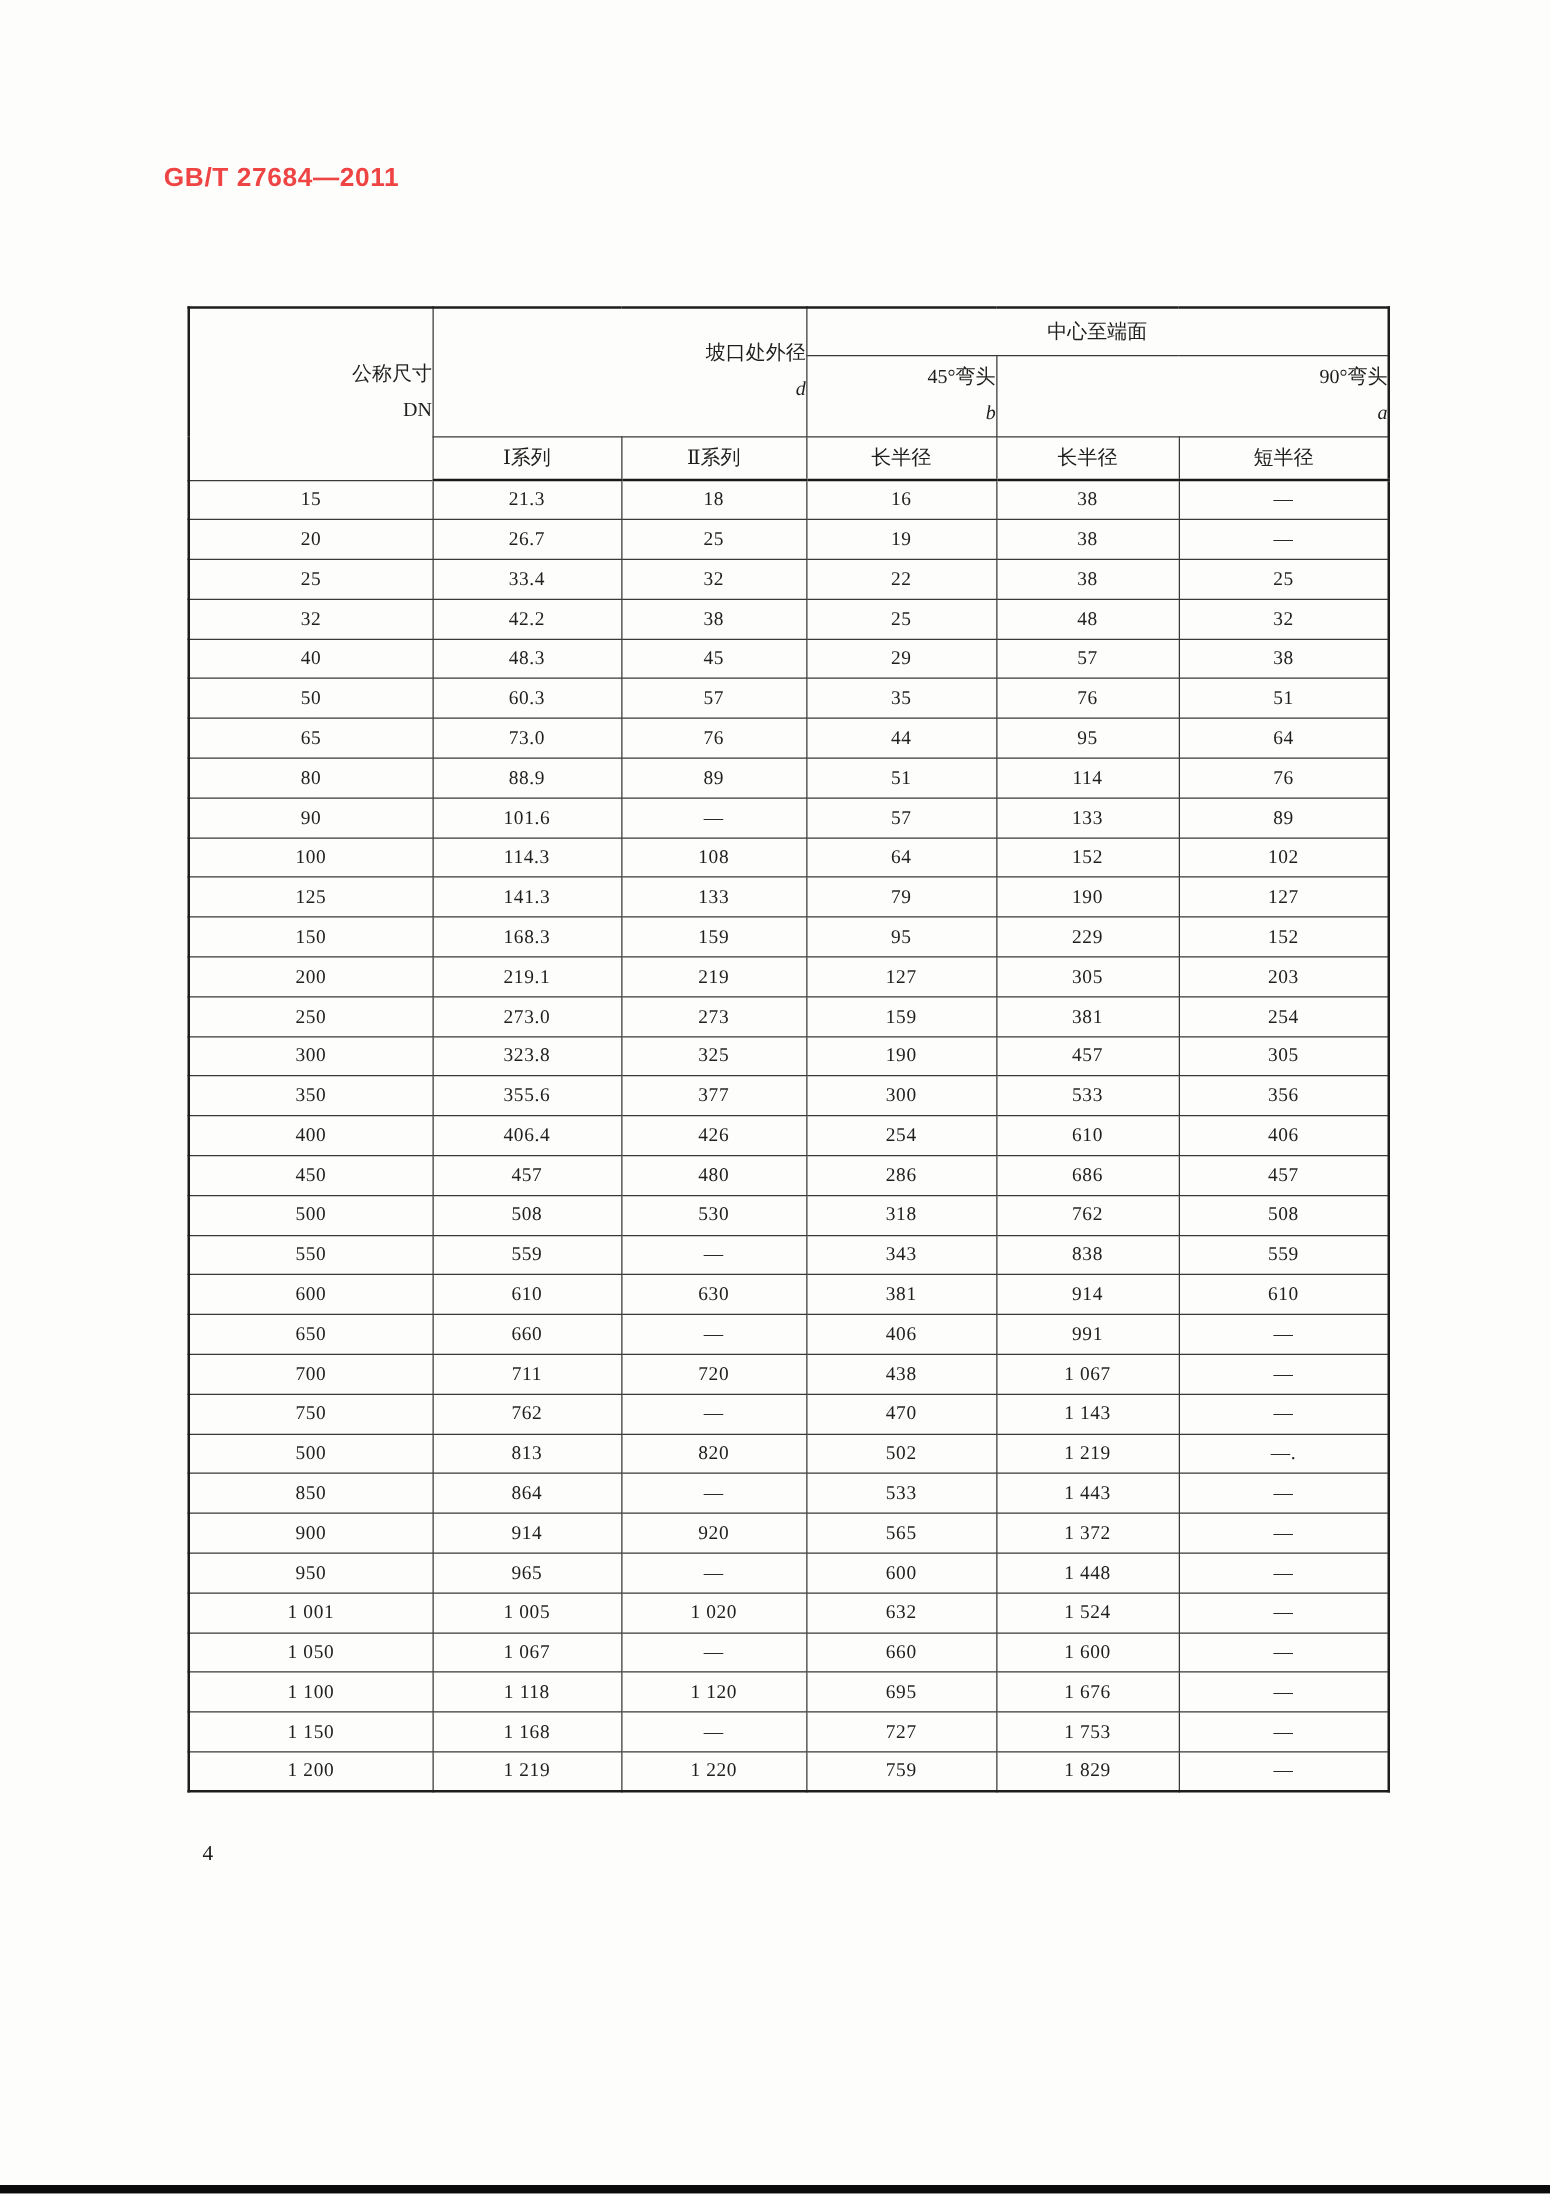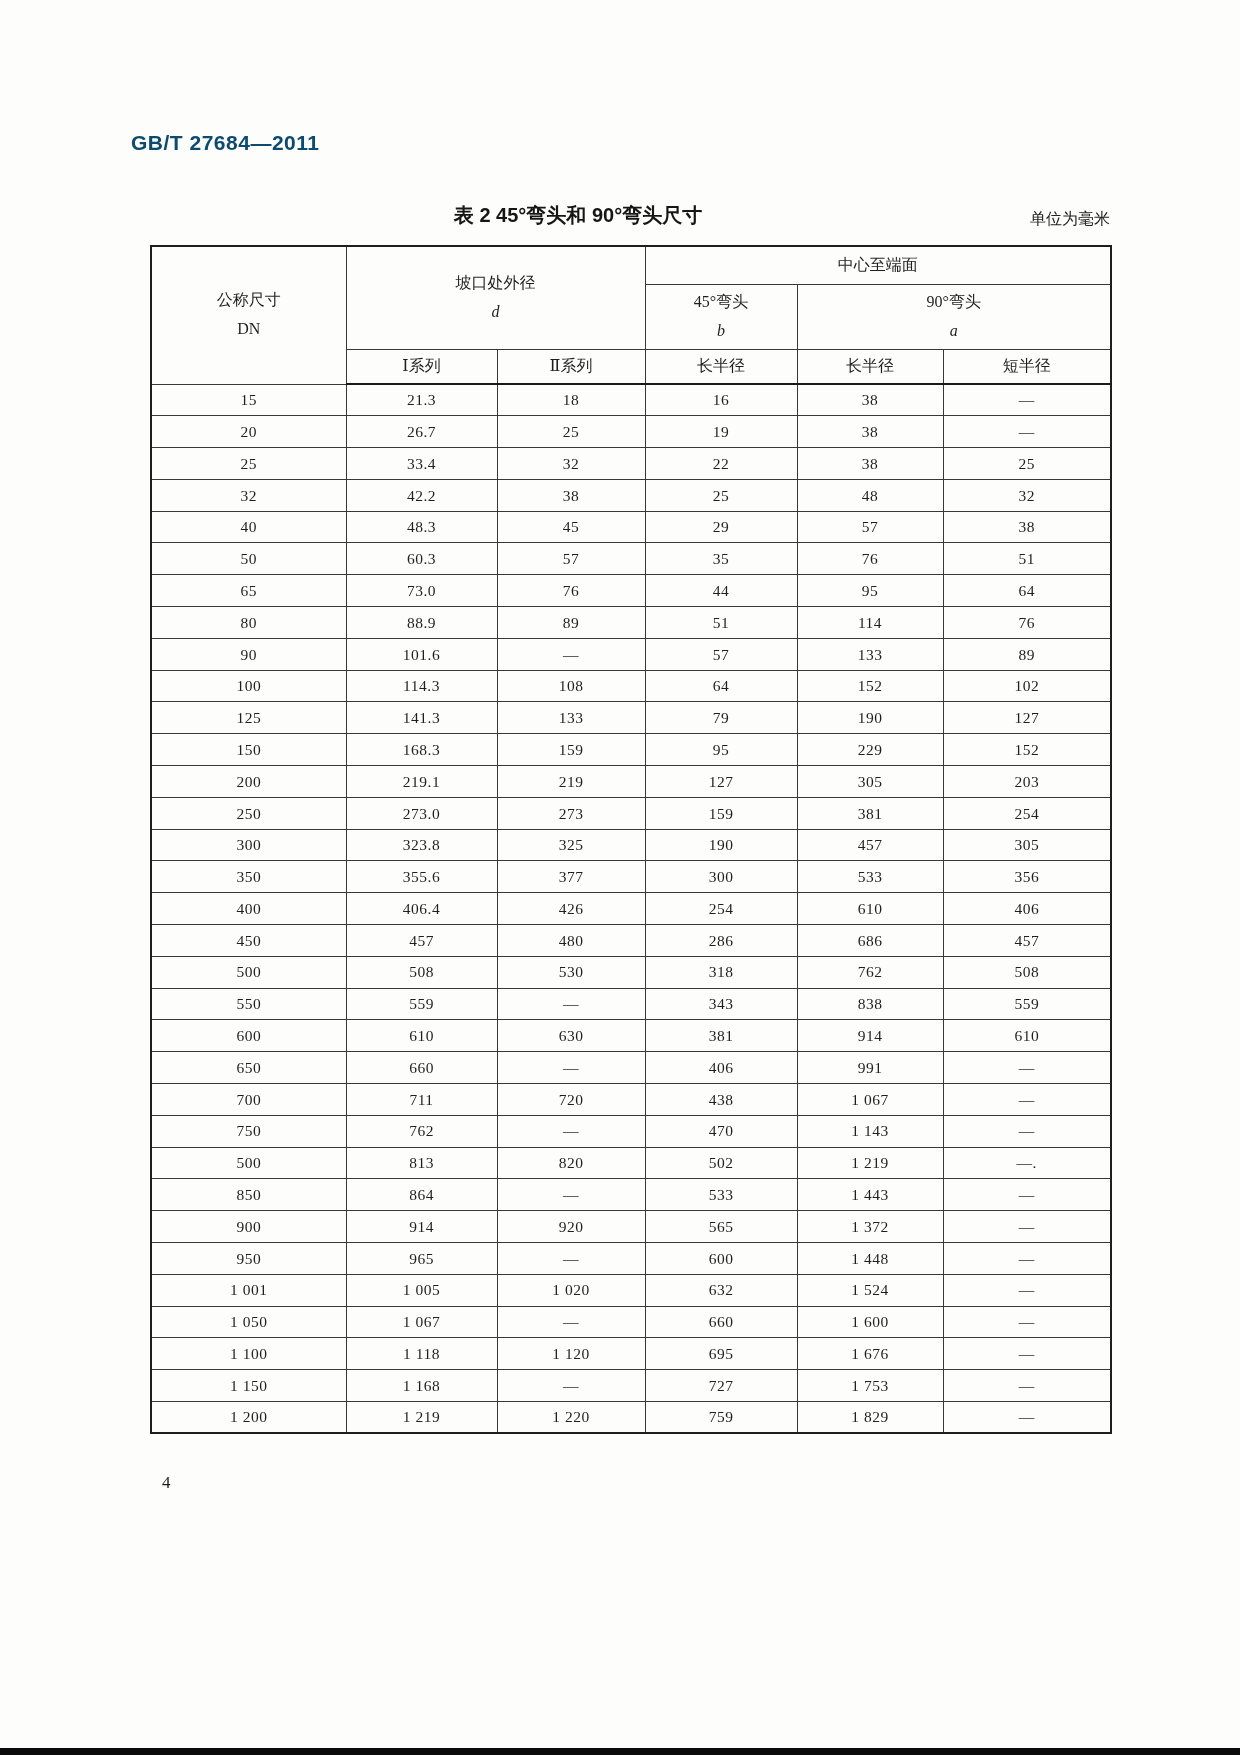--- a/index.html
+++ b/index.html
@@ -14,21 +14,21 @@
     overflow: hidden;
   }
   .doc-code {
     position: absolute;
     left: 131px;
     top: 131px;
     font-family: "Liberation Sans", "DejaVu Sans", sans-serif;
     font-weight: bold;
     font-size: 21px;
     letter-spacing: 0.5px;
-    color: #0c4a6e;
+    color: #ef4444;
   }
   .title-row {
     position: absolute;
     left: 150px;
     top: 202px;
     width: 960px;
     height: 30px;
     text-align: center;
   }
   .table-title {
@@ -61,21 +61,21 @@
   table.dims-table { border: 2.5px solid #1e1e1e; }
   th { font-weight: normal; font-size: 16px; text-align: center; vertical-align: middle; }
   td { text-align: center; vertical-align: middle; height: 31.8px; line-height: 1; letter-spacing: 0.5px; }
   .hrowA { height: 38px; }
   .hrowB { height: 65px; }
   .hrowC { height: 35px; margin-left: 40px; }
   th.group-center { border-bottom: 2px solid #1e1e1e; }
   th.d-group { border-bottom: 2px solid #2a2a2a; }
   th.b-col, th.a-col { border-bottom: 2px solid #2a2a2a; }
   tr.subhead th { border-bottom: 2.5px solid #1a1a1a; }
-  .two-line div { line-height: 1.8; }
+  .two-line div { line-height: 1.8; text-align: right; }
   .var {
     font-family: "Liberation Serif", "DejaVu Serif", serif;
     font-style: italic;
     font-size: 16px;
   }
   .page-number {
     position: absolute;
     left: 162px;
     top: 1473px;
     font-size: 17px;
@@ -90,24 +90,20 @@
     background: #0b0b0b;
   }
 </style>
 </head>
 <body>
 
 <div class="page">
 
   <div class="doc-code">GB/T 27684—2011</div>
 
-  <div class="title-row">
-    <span class="table-title">表 2  45°弯头和 90°弯头尺寸</span>
-    <span class="unit-note">单位为毫米</span>
-  </div>
 
   <table class="dims-table">
     <colgroup>
       <col style="width:195px">
       <col style="width:151px">
       <col style="width:148px">
       <col style="width:152px">
       <col style="width:146px">
       <col style="width:168px">
     </colgroup>

